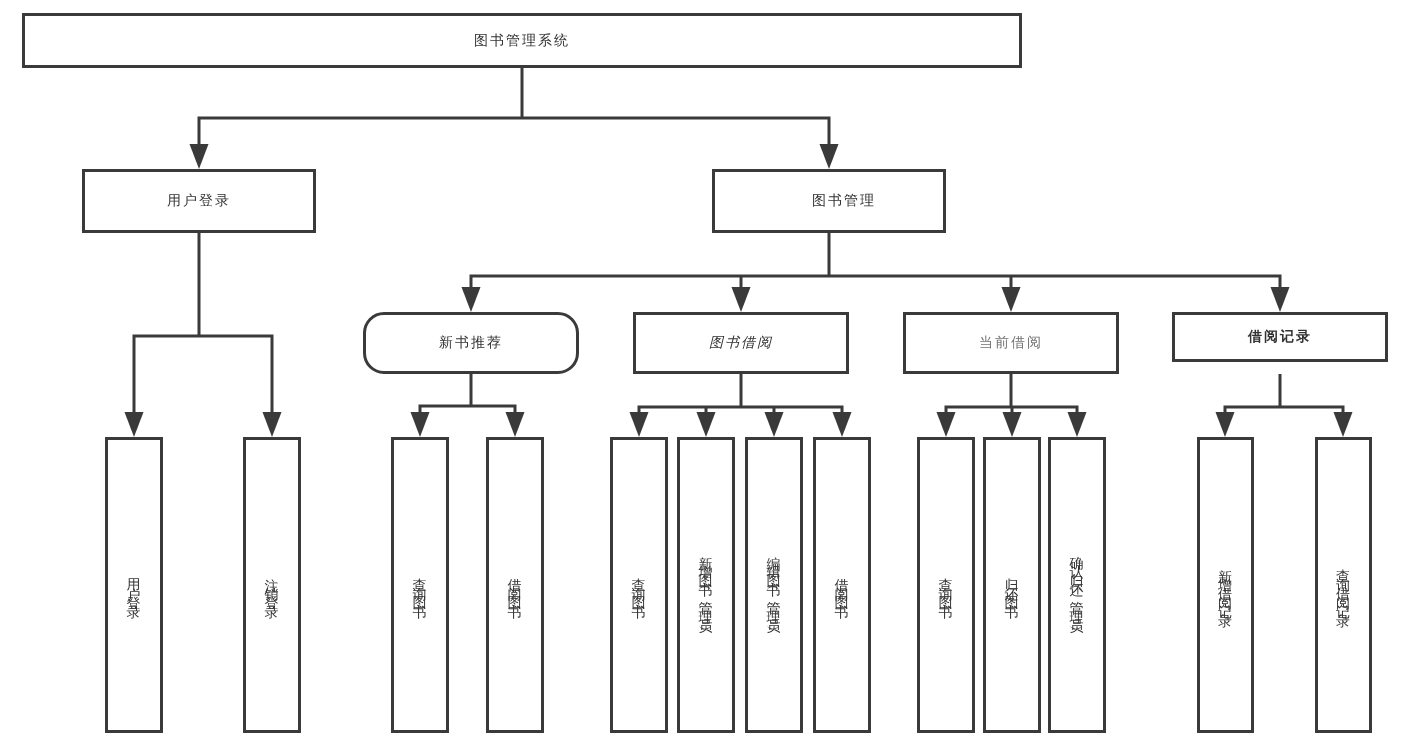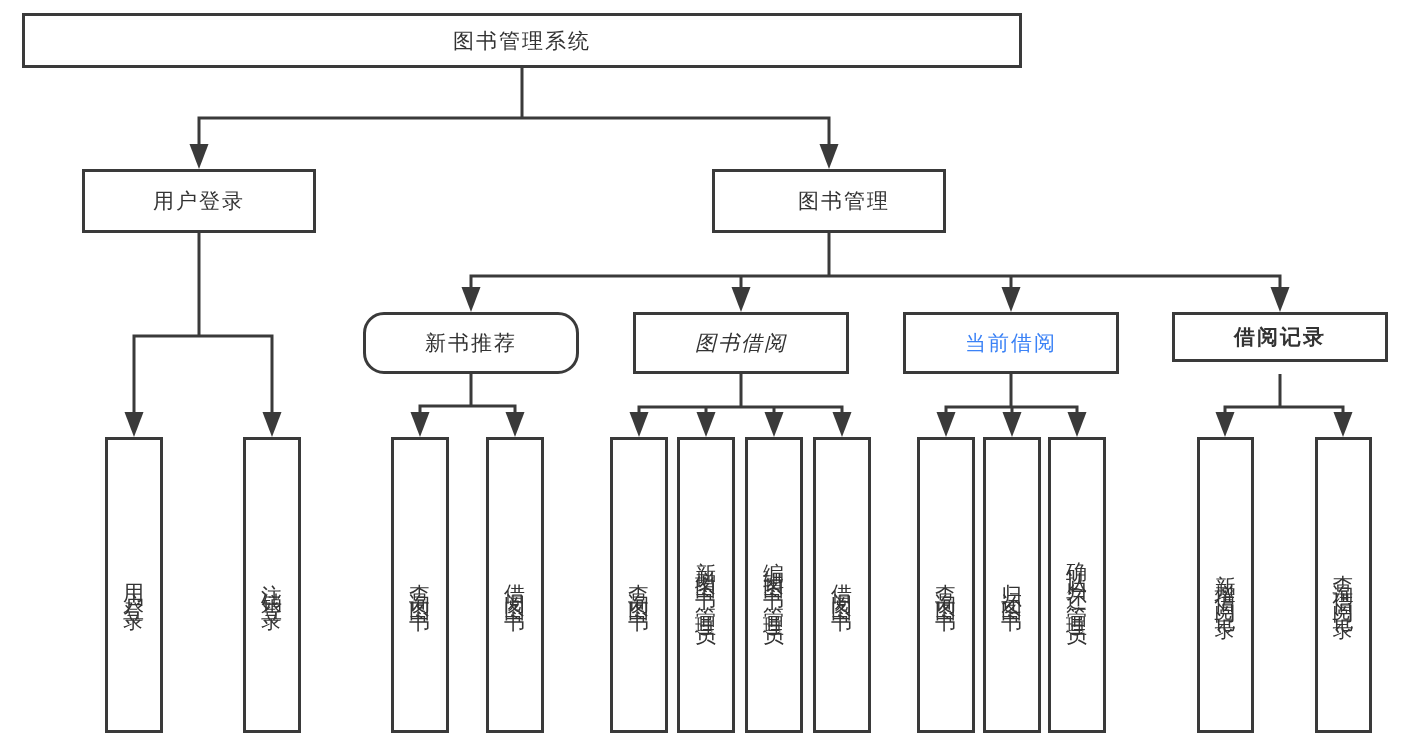--- a/index.html
+++ b/index.html
@@ -27,21 +27,21 @@
     position: absolute;
     box-sizing: border-box;
     border: 3px solid #3a3a3a;
     background: #ffffff;
     display: flex;
     align-items: center;
     justify-content: center;
   }
   .node .label {
     color: #333333;
-    font-size: 21px;
+    font-size: 14px;
     letter-spacing: 2px;
     white-space: nowrap;
     text-align: right;
   }
   .node.vertical .label {
     writing-mode: vertical-rl;
     text-orientation: mixed;
     letter-spacing: 9px;
     white-space: nowrap;
     line-height: 1;
@@ -114,21 +114,21 @@
       <div class="node" style="left: 712px; top: 169px; width: 234px; height: 64px; border-color: rgb(58, 58, 58); padding-left: 30px;">
         <span class="label" style="color: rgb(51, 51, 51);">图书管理</span>
       </div>
       <div class="node" style="left: 363px; top: 312px; width: 216px; height: 62px; border-color: rgb(58, 58, 58); border-radius: 21px;">
         <span class="label" style="color: rgb(51, 51, 51);">新书推荐</span>
       </div>
       <div class="node" style="left: 633px; top: 312px; width: 216px; height: 62px; border-color: rgb(58, 58, 58); font-style: italic;">
         <span class="label" style="color: rgb(51, 51, 51);">图书借阅</span>
       </div>
       <div class="node" style="left: 903px; top: 312px; width: 216px; height: 62px; border-color: rgb(58, 58, 58);">
-        <span class="label" style="color: #3b82f6;">当前借阅</span>
+        <span class="label" style="color: #737373;">当前借阅</span>
       </div>
       <div class="node" style="left: 1172px; top: 312px; width: 216px; height: 50px; border-color: rgb(58, 58, 58); font-weight: bold;">
         <span class="label" style="color: rgb(51, 51, 51);">借阅记录</span>
       </div>
       <div class="node vertical" style="left: 105px; top: 437px; width: 58px; height: 296px; border-color: rgb(58, 58, 58);">
         <span class="label" style="color: rgb(51, 51, 51);">用户登录</span>
       </div>
       <div class="node vertical" style="left: 243px; top: 437px; width: 58px; height: 296px; border-color: rgb(58, 58, 58);">
         <span class="label" style="color: rgb(51, 51, 51);">注销登录</span>
       </div>

